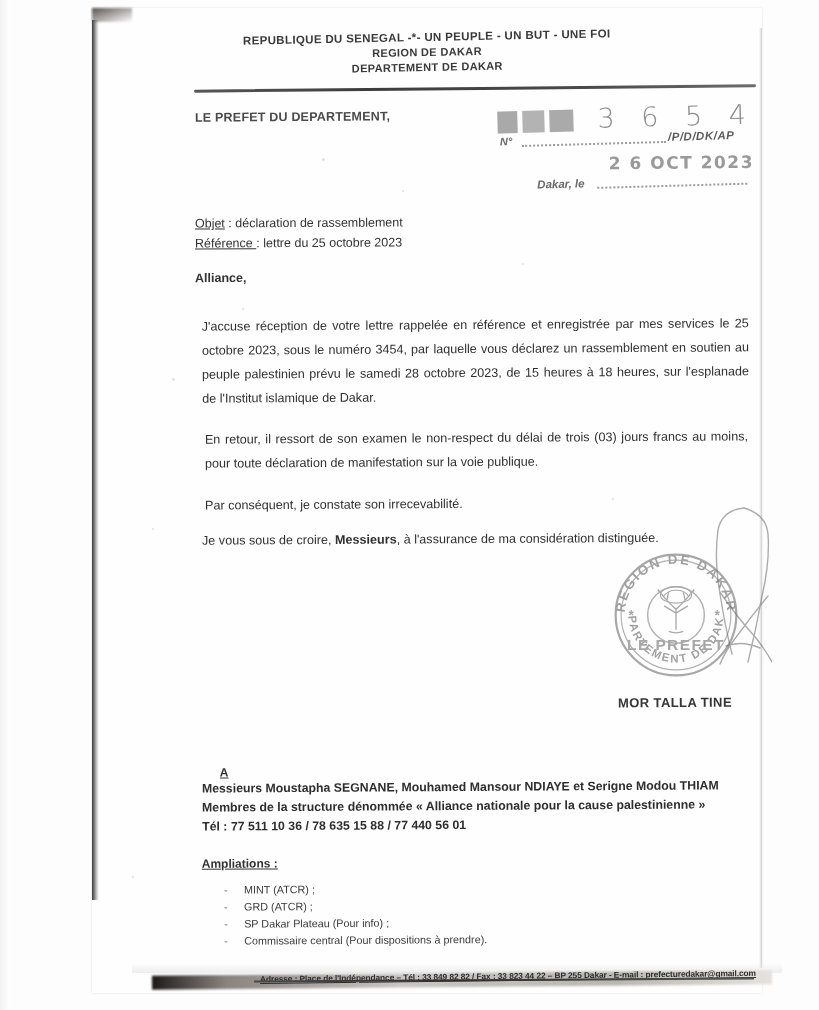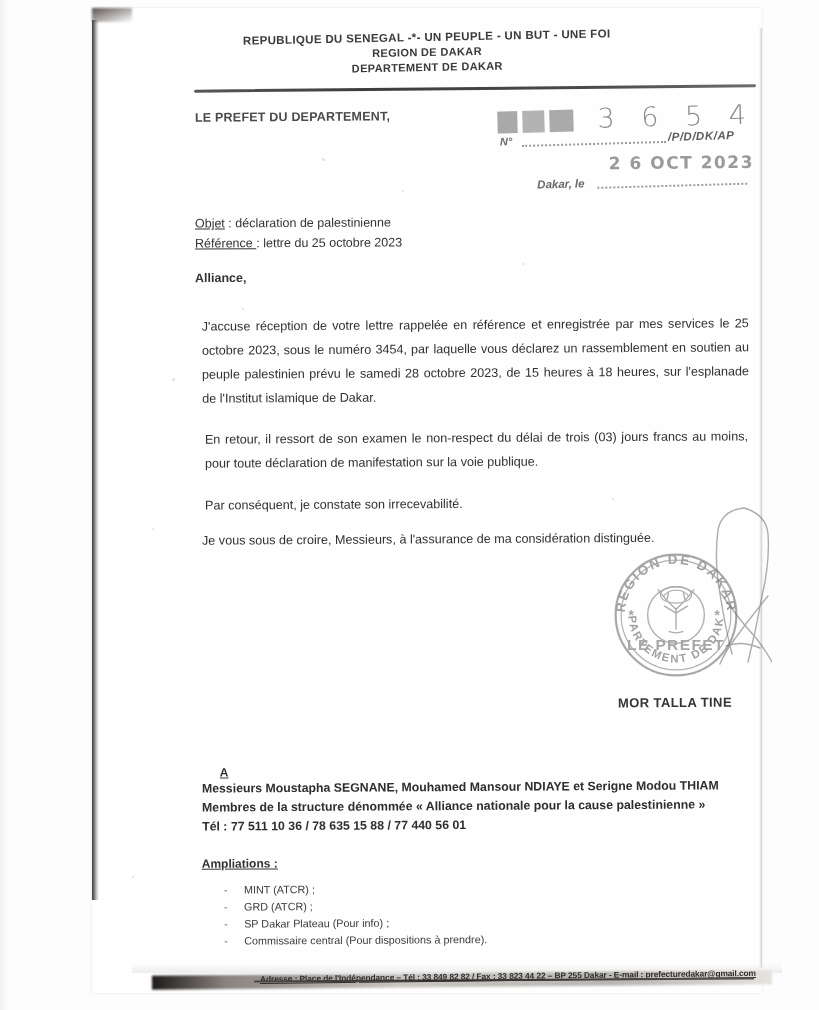--- a/index.html
+++ b/index.html
@@ -256,21 +256,21 @@
   #para-3 {
     left: 113px;
     top: 484px;
     width: 500px;
   }
   #para-4 {
     left: 110px;
     top: 519px;
     width: 560px;
   }
-  .para b { font-weight: normal; }
+  .para b { font-weight: bold; }
 
   
   #signature-area {
     position: absolute;
     left: 500px;
     top: 488px;
     width: 180px;
     height: 200px;
   }
   #sig-stroke {
@@ -419,21 +419,21 @@
       <div id="stamp-no-label">N°</div>
       <div id="stamp-dots-1"></div>
       <div id="stamp-suffix">/P/D/DK/AP</div>
       <div id="stamp-date">2 6 OCT 2023</div>
       <div id="stamp-dakar-label">Dakar, le</div>
       <div id="stamp-dots-2"></div>
     </div>
 
     <div id="subject-block">
       <div class="sbj-row">
-        <span class="sbj-key">Objet</span><span> : </span><span>déclaration de palestinienne</span>
+        <span class="sbj-key">Objet</span><span> : </span><span>déclaration de rassemblement</span>
       </div>
       <div class="sbj-row">
         <span class="sbj-key">Référence </span><span>: </span><span>lettre du 25 octobre 2023</span>
       </div>
     </div>
 
     <div id="salutation">Alliance,</div>
 
     <div class="para" id="para-1">J'accuse réception de votre lettre rappelée en référence et enregistrée par mes services le 25 octobre 2023, sous le numéro 3454, par laquelle vous déclarez un rassemblement en soutien au peuple palestinien prévu le samedi 28 octobre 2023, de 15 heures à 18 heures, sur l'esplanade de l'Institut islamique de Dakar.</div>
     <div class="para" id="para-2">En retour, il ressort de son examen le non-respect du délai de trois (03) jours francs au moins, pour toute déclaration de manifestation sur la voie publique.</div>

